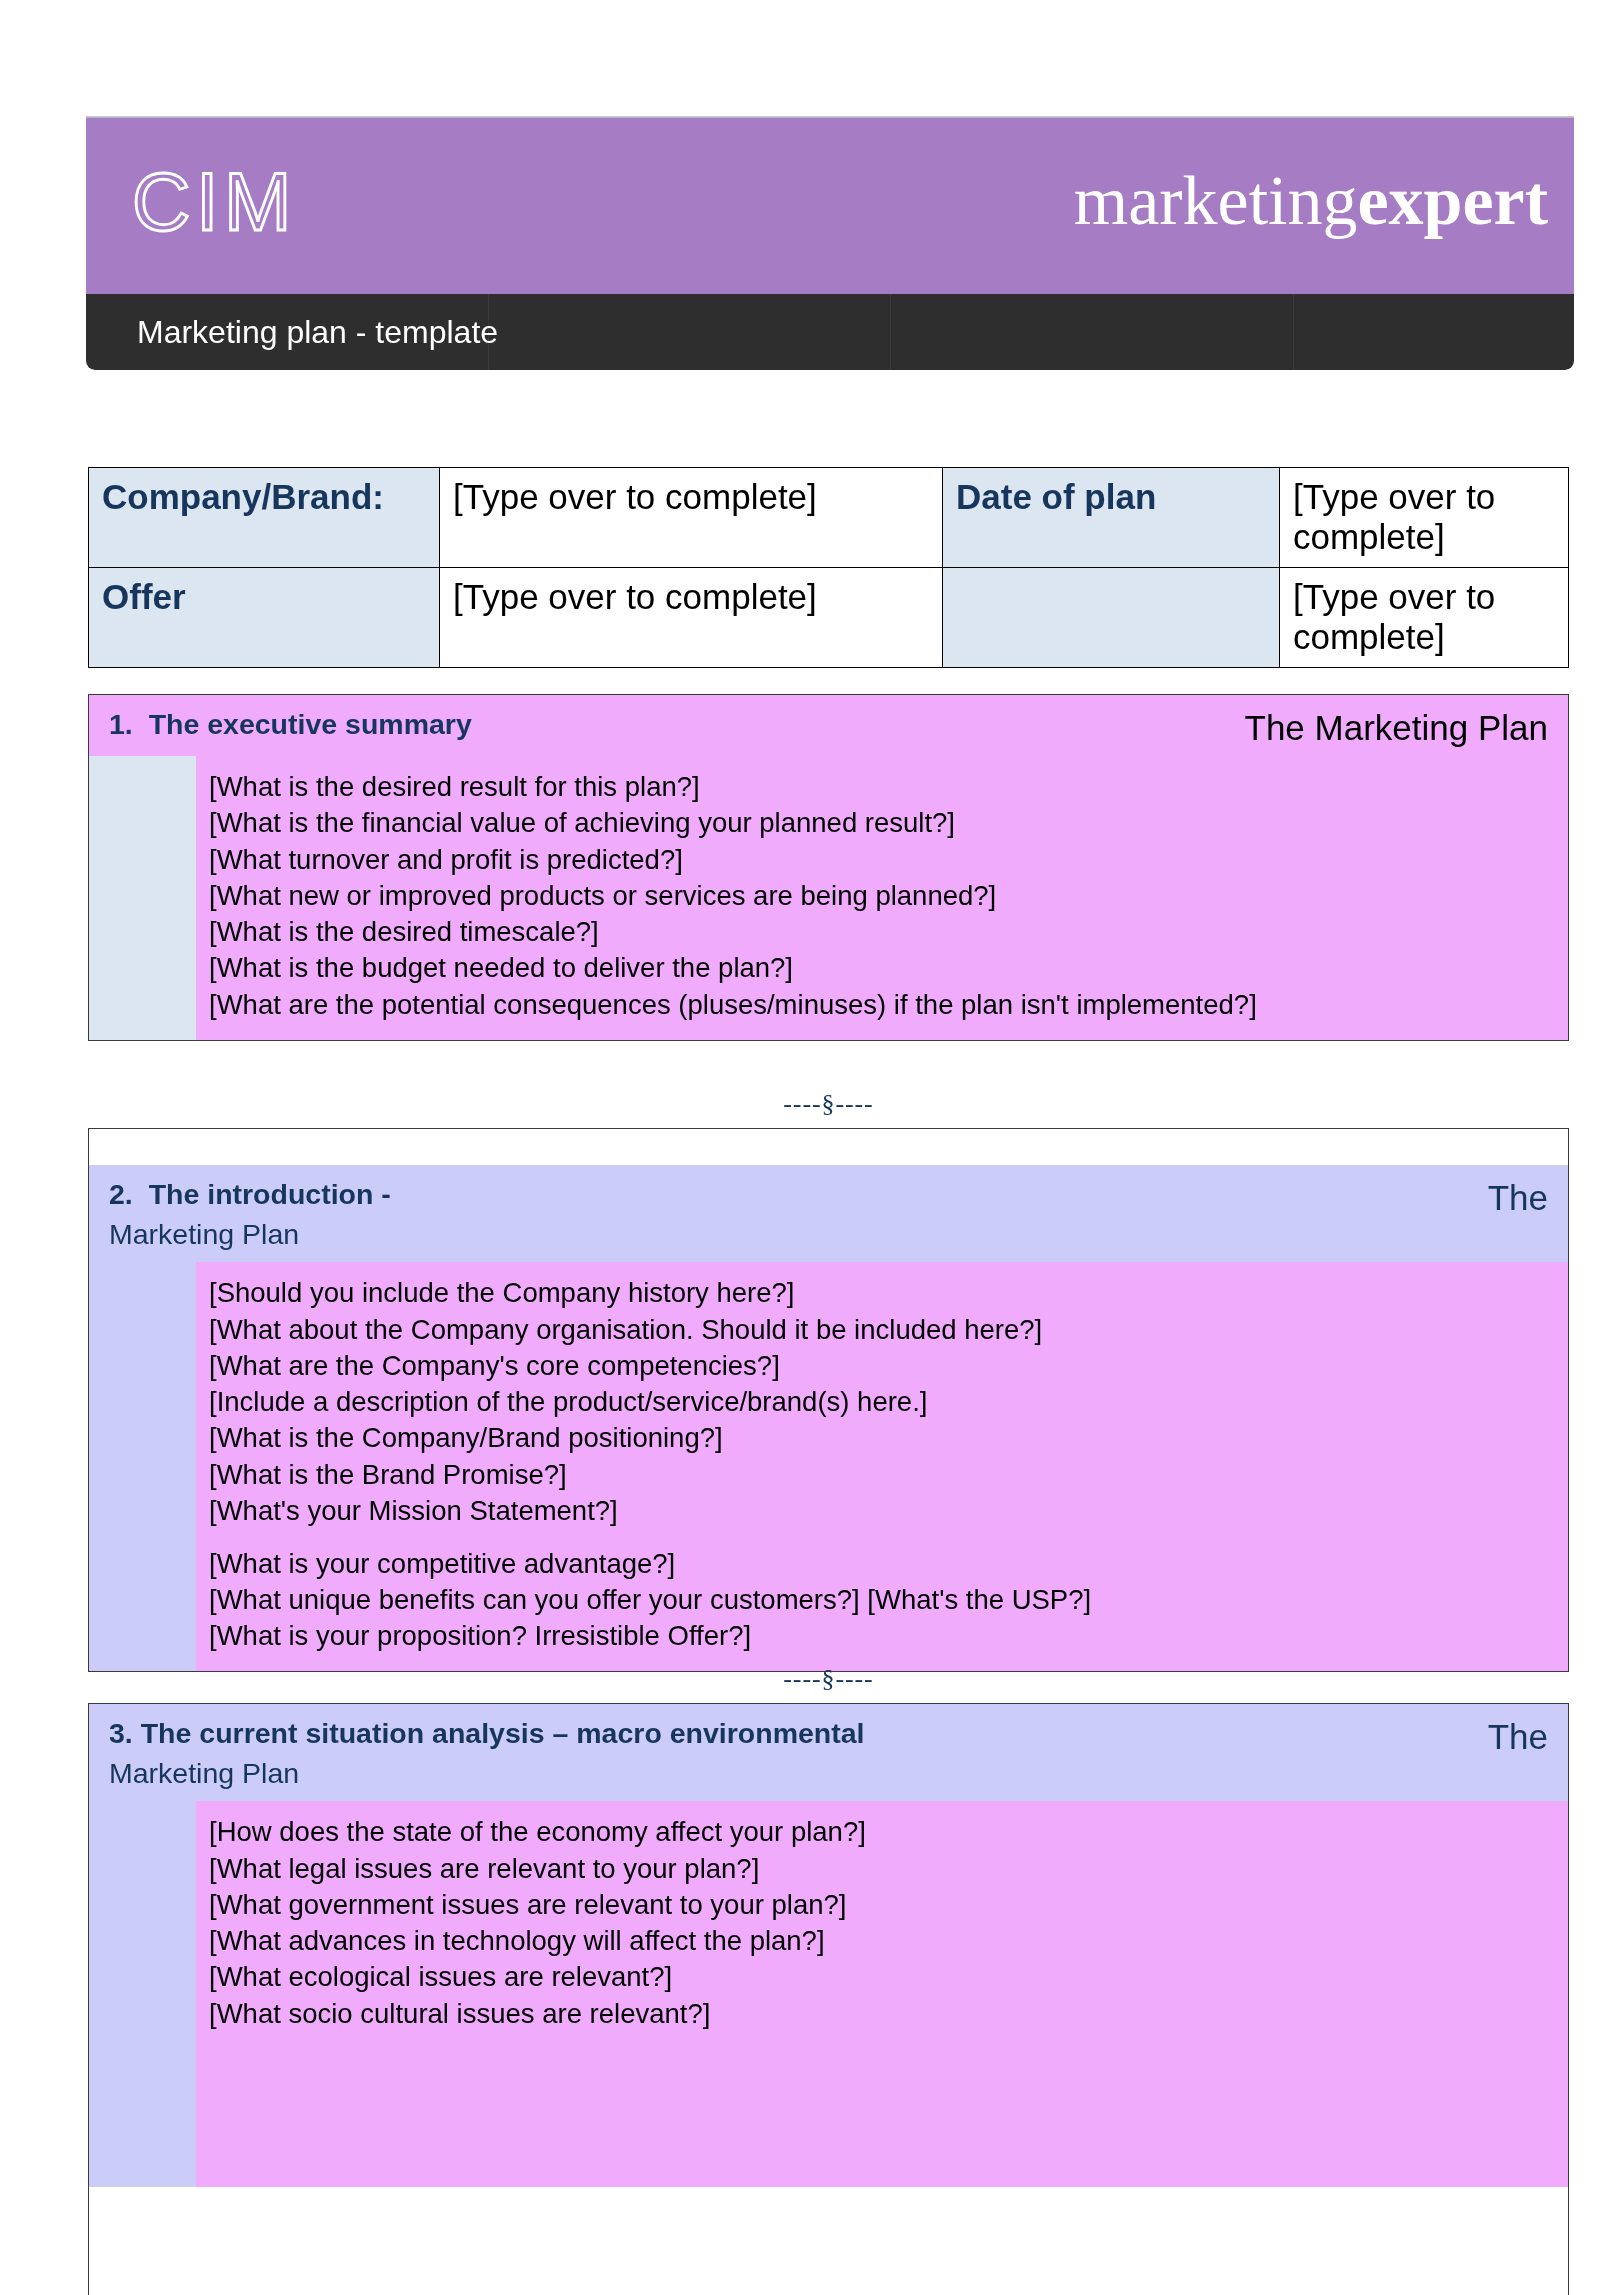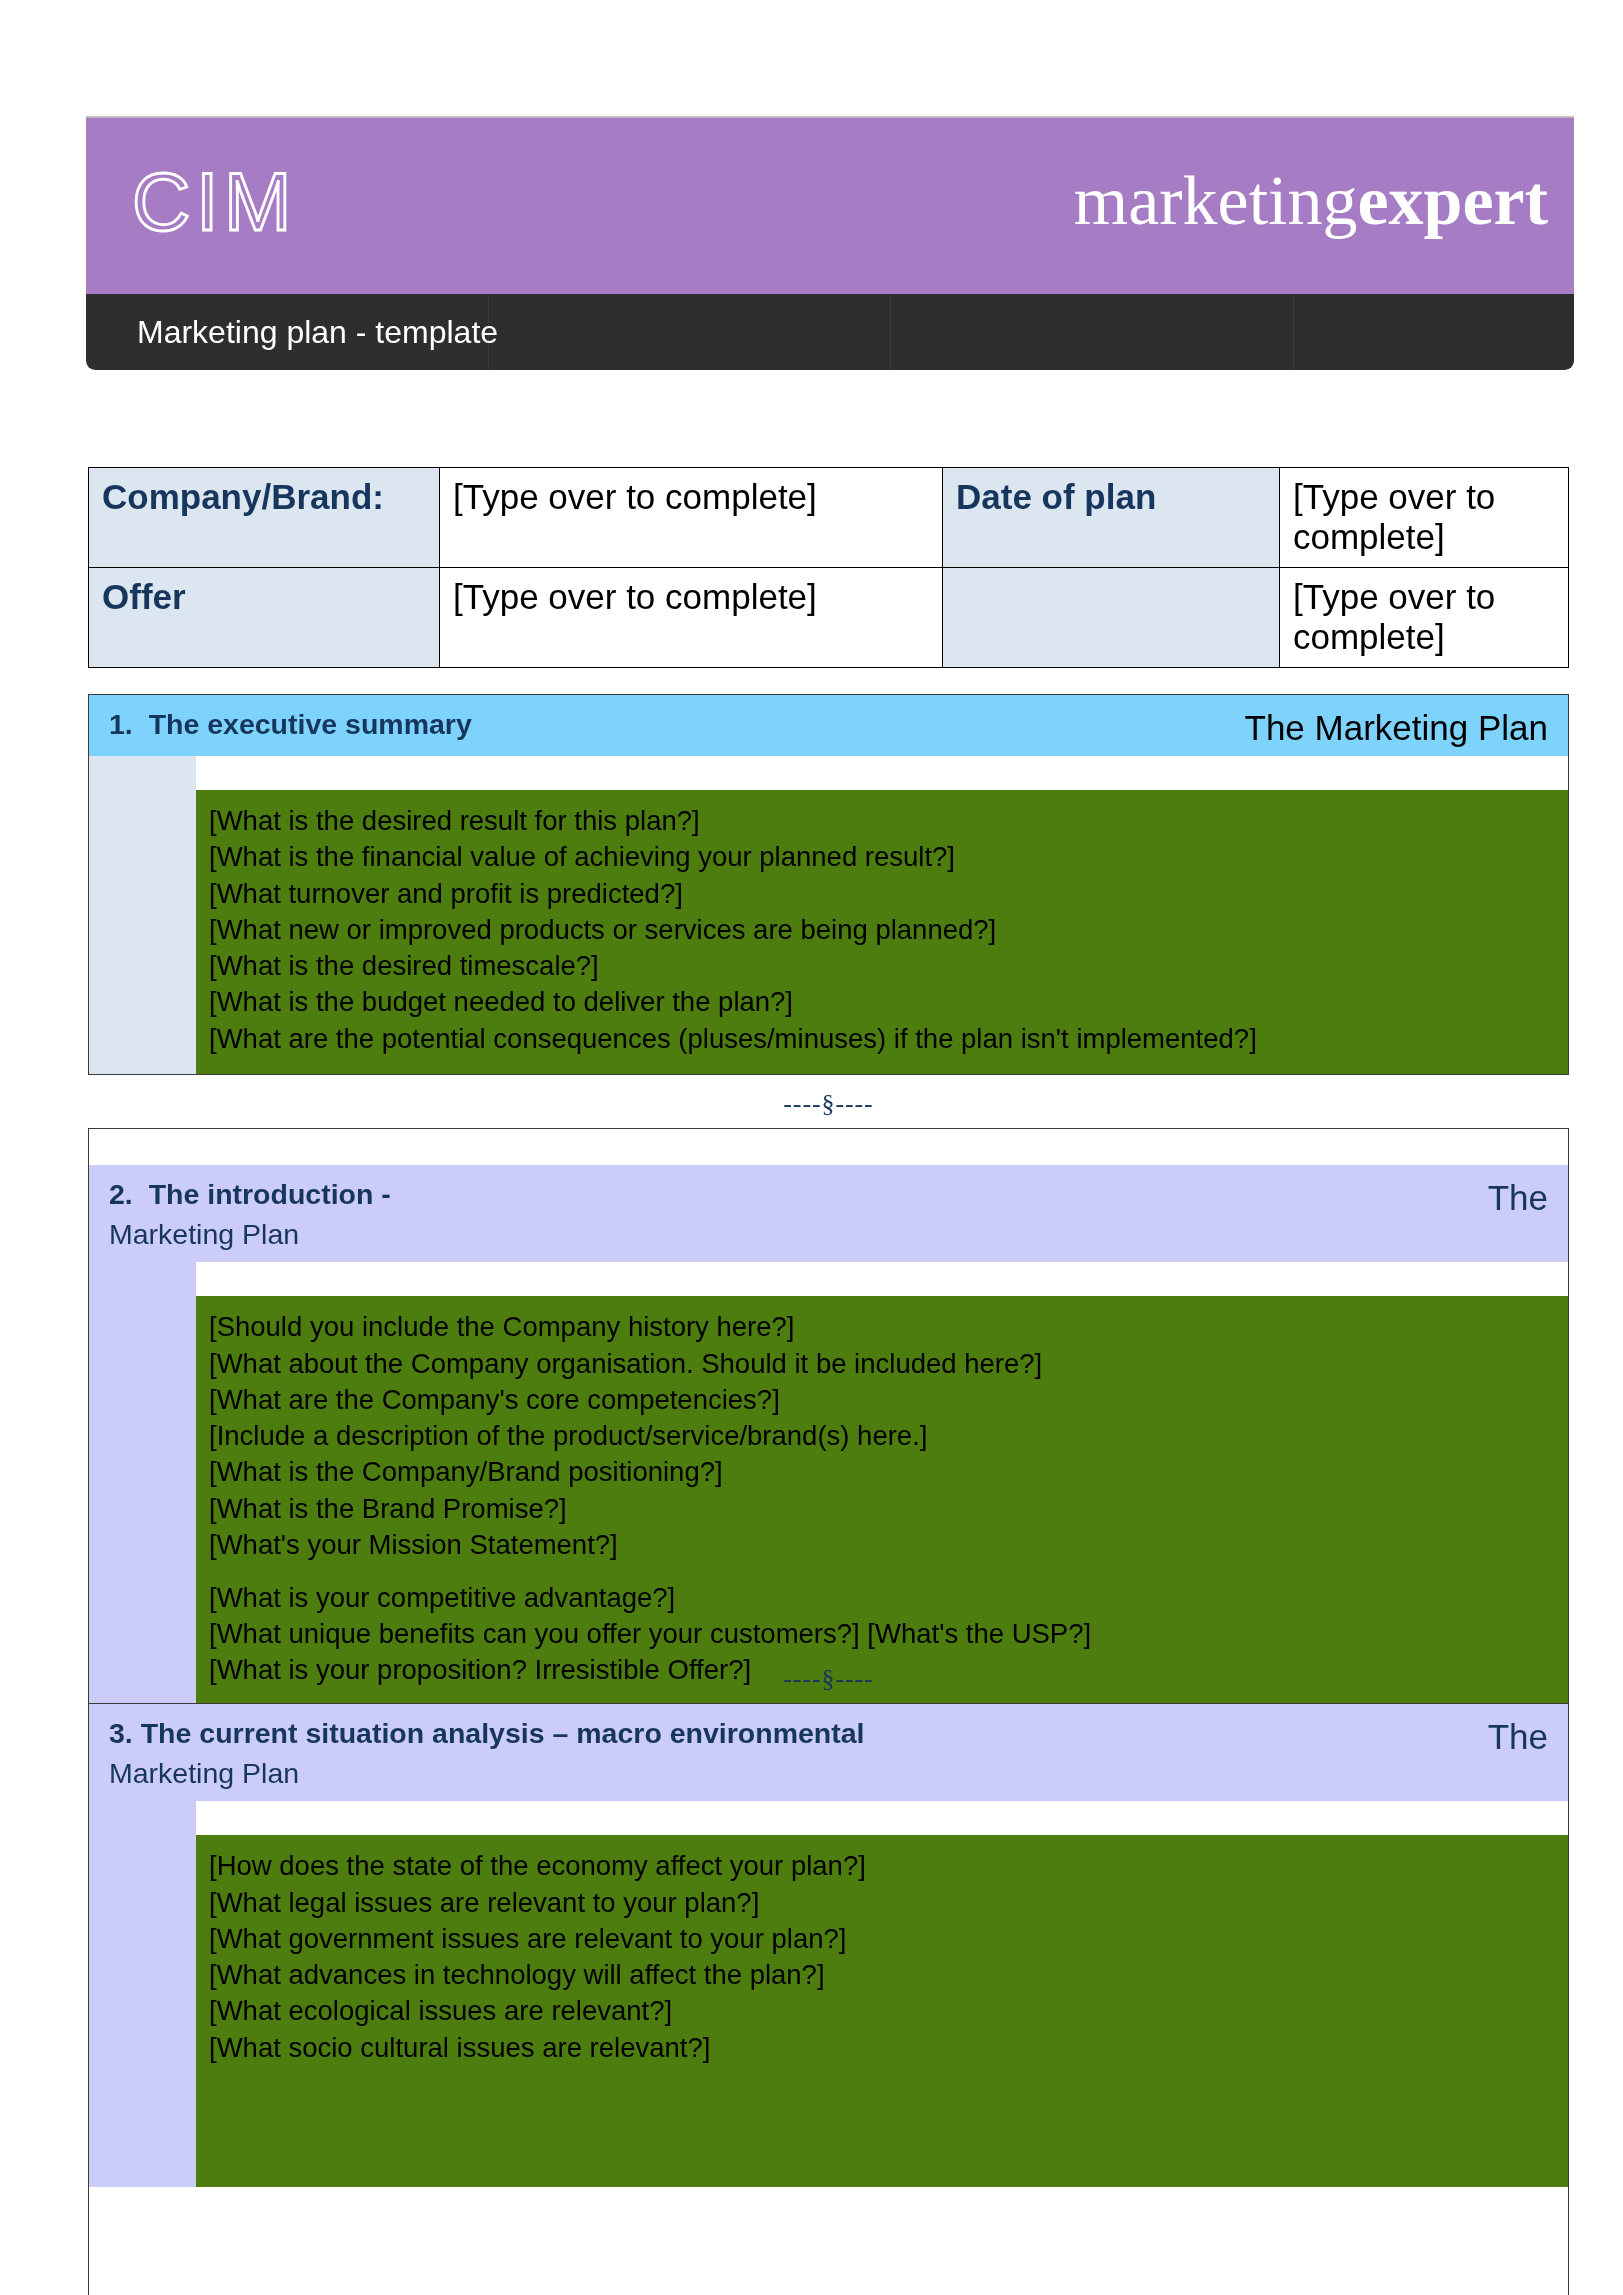--- a/index.html
+++ b/index.html
@@ -167,23 +167,22 @@
   .section-body {
     display: flex;
     background: #ffffff;
   }
   .body-gutter {
     width: 107px;
     flex: 0 0 107px;
   }
   .body-lines {
     flex: 1 1 auto;
-    background: #4d7c0f;
+    background: #f0abfc;
     padding: 13px 16.5px 16.5px 13px;
-    margin-top: 34px;
   }
   .body-lines .ln {
     font-size: 27.5px;
     line-height: 1.32;
     color: #000000;
     white-space: nowrap;
   }
   .body-lines .ln.spacer {
     height: 16.5px;
   }
@@ -235,21 +234,21 @@
       <tr>
         <td class="lbl">Offer</td>
         <td class="val">[Type over to complete]</td>
         <td class="lbl2"></td>
         <td class="val2">[Type over to complete]</td>
       </tr>
     </tbody>
   </table>
 
   <div class="section sec-blue" id="sec1" style="top:694px;">
-    <div class="section-head" style="background: #7dd3fc;">
+    <div class="section-head" style="background: #f0abfc;">
       <span class="num-title"><span>1.</span>&nbsp;&nbsp;<span>The executive summary</span></span>
       <span class="right-label">The Marketing Plan</span>
     </div>
     <div class="section-body">
       <div class="body-gutter" style="background: rgb(220, 230, 241);"></div>
       <div class="body-lines">
         <div class="ln">[What is the desired result for this plan?]</div>
         <div class="ln">[What is the financial value of achieving your planned result?]</div>
         <div class="ln">[What turnover and profit is predicted?]</div>
         <div class="ln">[What new or improved products or services are being planned?]</div>

